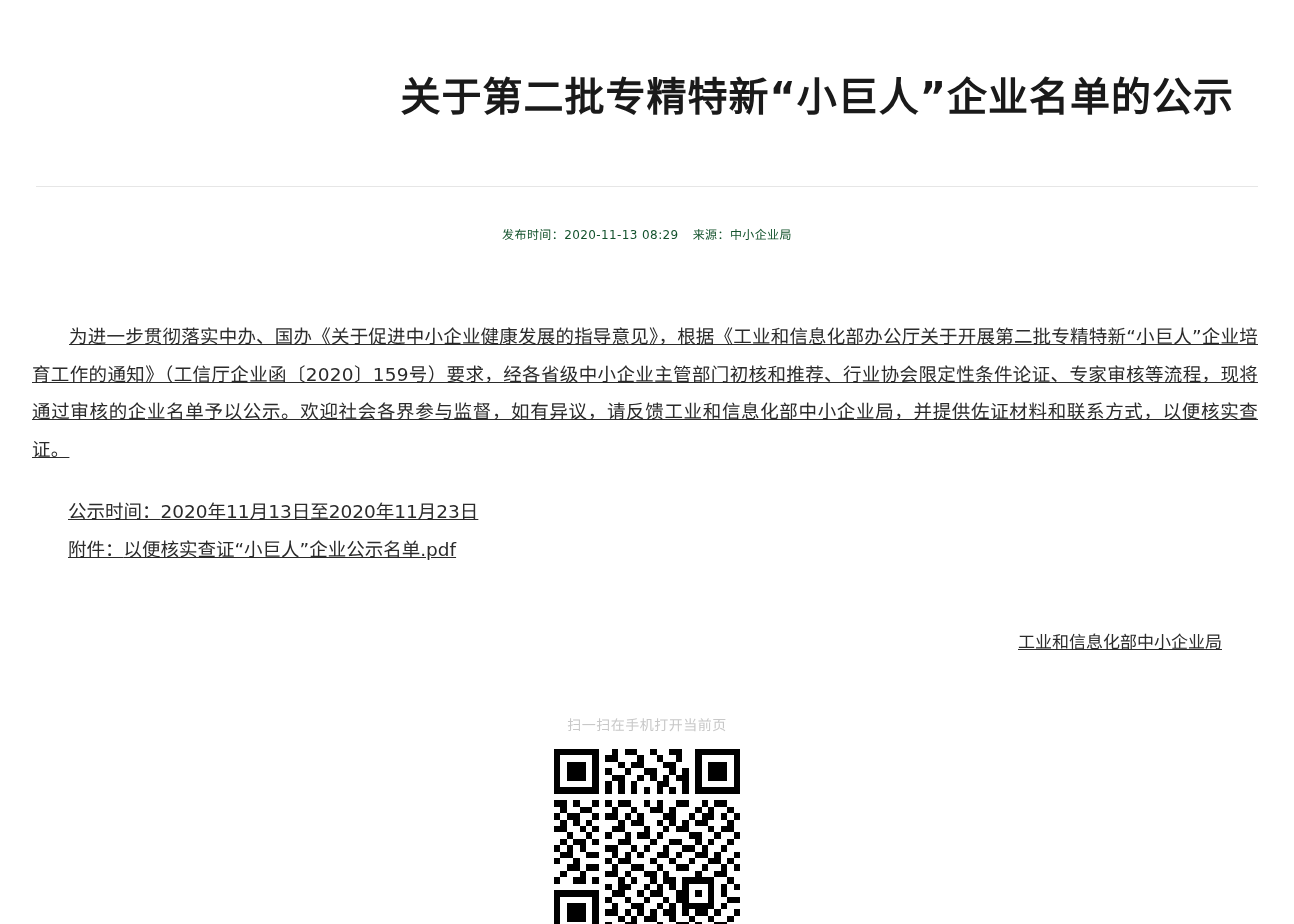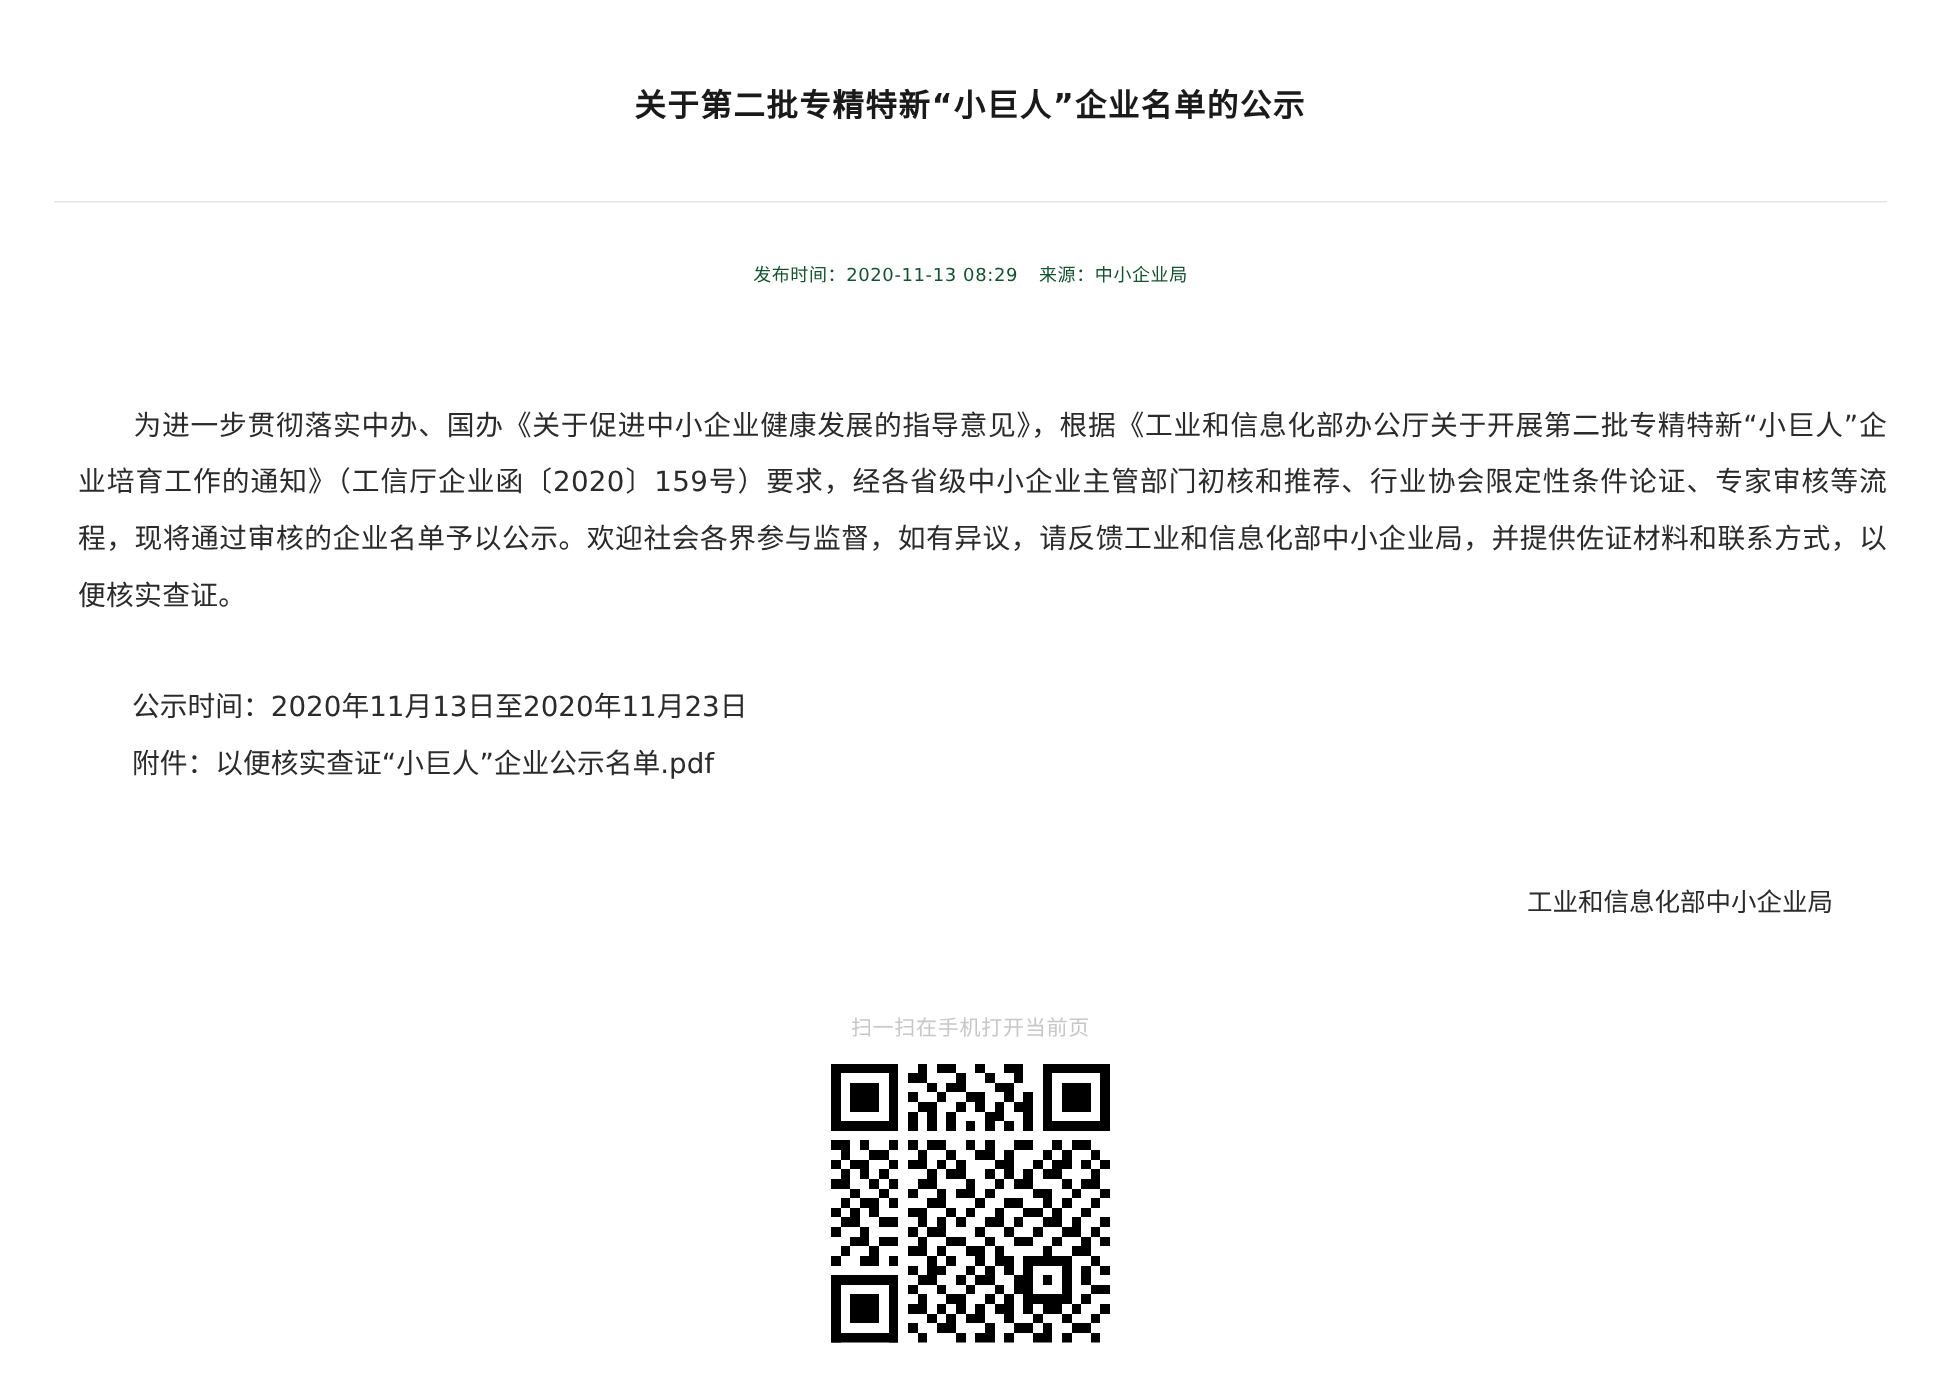--- a/index.html
+++ b/index.html
@@ -14,22 +14,22 @@
     font-family: "DejaVu Sans", "Liberation Sans", sans-serif;
     color: #222222;
     -webkit-font-smoothing: antialiased;
   }
   .page {
     width: 1294px;
     margin: 0 auto;
     position: relative;
   }
   .article-title {
-    text-align: center;
-    font-size: 21px;
+    text-align: right;
+    font-size: 40px;
     font-weight: bold;
     color: #1a1a1a;
     letter-spacing: 1px;
     padding: 42px 60px 34px 60px;
     line-height: 1.4;
   }
   .title-divider {
     height: 1px;
     background: #e6e6e6;
     margin: 0 36px;
@@ -42,33 +42,34 @@
     letter-spacing: 0.4px;
   }
   .meta span {
     display: inline;
   }
   .meta .meta-sep {
     display: inline-block;
     width: 14px;
   }
   .content {
-    padding: 76px 36px 0 52px;
+    padding: 76px 36px 0 32px;
     font-size: 18.5px;
     line-height: 2.05;
     color: #2b2b2b;
     text-align: justify;
+    text-decoration: underline;
   }
   .content p.body-para {
     margin: 0;
     text-indent: 2em;
     letter-spacing: 0.2px;
   }
   .info-block {
-    margin-top: 36px;
+    margin-top: 24px;
     padding-left: 36px;
     font-size: 18.5px;
     line-height: 2.05;
     color: #2b2b2b;
   }
   .info-block div {
     white-space: nowrap;
   }
   .attachment-name {
     color: #2b2b2b;

